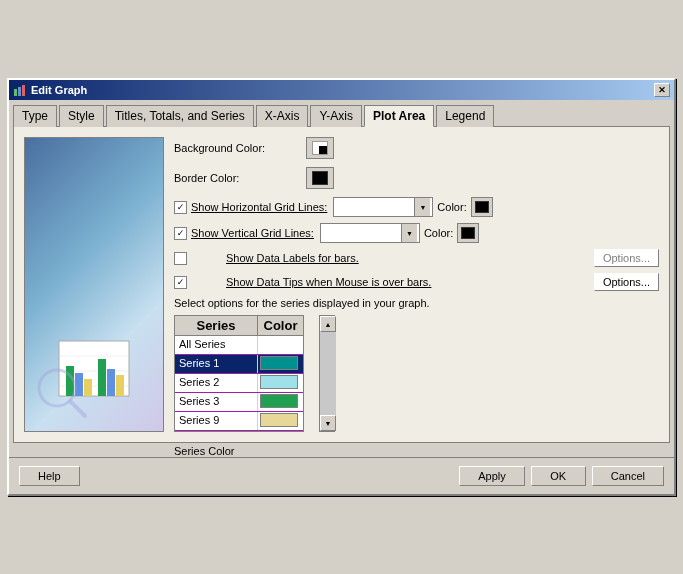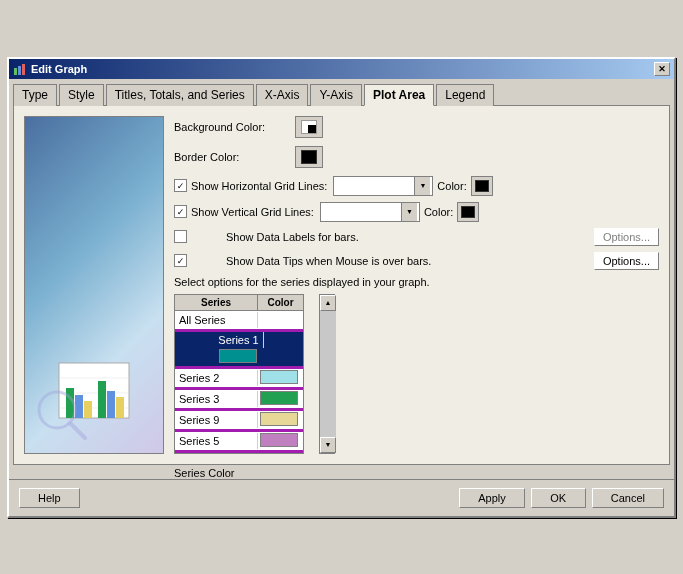--- a/index.html
+++ b/index.html
@@ -113,21 +113,21 @@
       font-size: 11px;
       margin-bottom: 12px;
       color: #000;
     }
     .field-row {
       display: flex;
       align-items: center;
       margin-bottom: 8px;
     }
     .field-label {
-      width: 121px;
+      width: 132px;
       font-size: 11px;
     }
     .color-btn {
       width: 28px;
       height: 22px;
       border: 1px solid #808080;
       background: #d4d0c8;
       display: flex;
       align-items: center;
       justify-content: center;
@@ -157,20 +157,21 @@
       flex-shrink: 0;
     }
     .checkbox.checked::after {
       content: '✓';
       font-size: 9px;
       color: #000;
     }
     .grid-label {
       font-size: 11px;
       margin-right: 6px;
+      text-decoration: underline;
     }
     .dropdown {
       width: 100px;
       height: 20px;
       border: 1px solid #808080;
       background: #fff;
       display: flex;
       align-items: center;
       justify-content: space-between;
       padding: 0 2px;
@@ -231,40 +232,38 @@
       background: #fff;
       position: relative;
     }
     .series-table-header {
       display: flex;
       background: #d4d0c8;
       border-bottom: 1px solid #808080;
     }
     .series-col-header {
       padding: 2px 4px;
-      font-size: 10px;
+      font-size: 13px;
       font-weight: bold;
       flex: 1;
       text-align: center;
       border-right: 1px solid #808080;
     }
     .series-col-header:last-child {
       border-right: none;
       width: 45px;
       flex: none;
     }
     .series-row {
       display: flex;
-      border-bottom: 3px solid #a21caf;
-      align-items: center;
+      border-bottom: 1px solid #a21caf;
     }
     .series-row.selected {
       background: #0a246a;
       color: #fff;
-      flex-direction: column;
     }
     .series-name {
       flex: 1;
       padding: 2px 4px;
       font-size: 11px;
       border-right: 1px solid #d0d0d0;
     }
     .series-color-cell {
       width: 45px;
       height: 18px;
@@ -470,26 +469,20 @@
             </div>
           </div>
 
           <div class="series-row">
             <span class="series-name">Series 9</span>
             <div class="series-color-cell">
               <div class="series-color-box" style="background:#e8d898;"></div>
             </div>
           </div>
 
-          <div class="series-row">
-            <span class="series-name">Series 5</span>
-            <div class="series-color-cell">
-              <div class="series-color-box" style="background:#c080c0;"></div>
-            </div>
-          </div>
         </div>
 
         <div style="position:absolute;right:-16px;top:0;width:16px;height:100%;background:#d4d0c8;border:1px solid #808080;display:flex;flex-direction:column;">
           <div class="scroll-up">▲</div>
           <div class="scroll-track"></div>
           <div class="scroll-down">▼</div>
         </div>
       </div>
     </div>
   </div>

